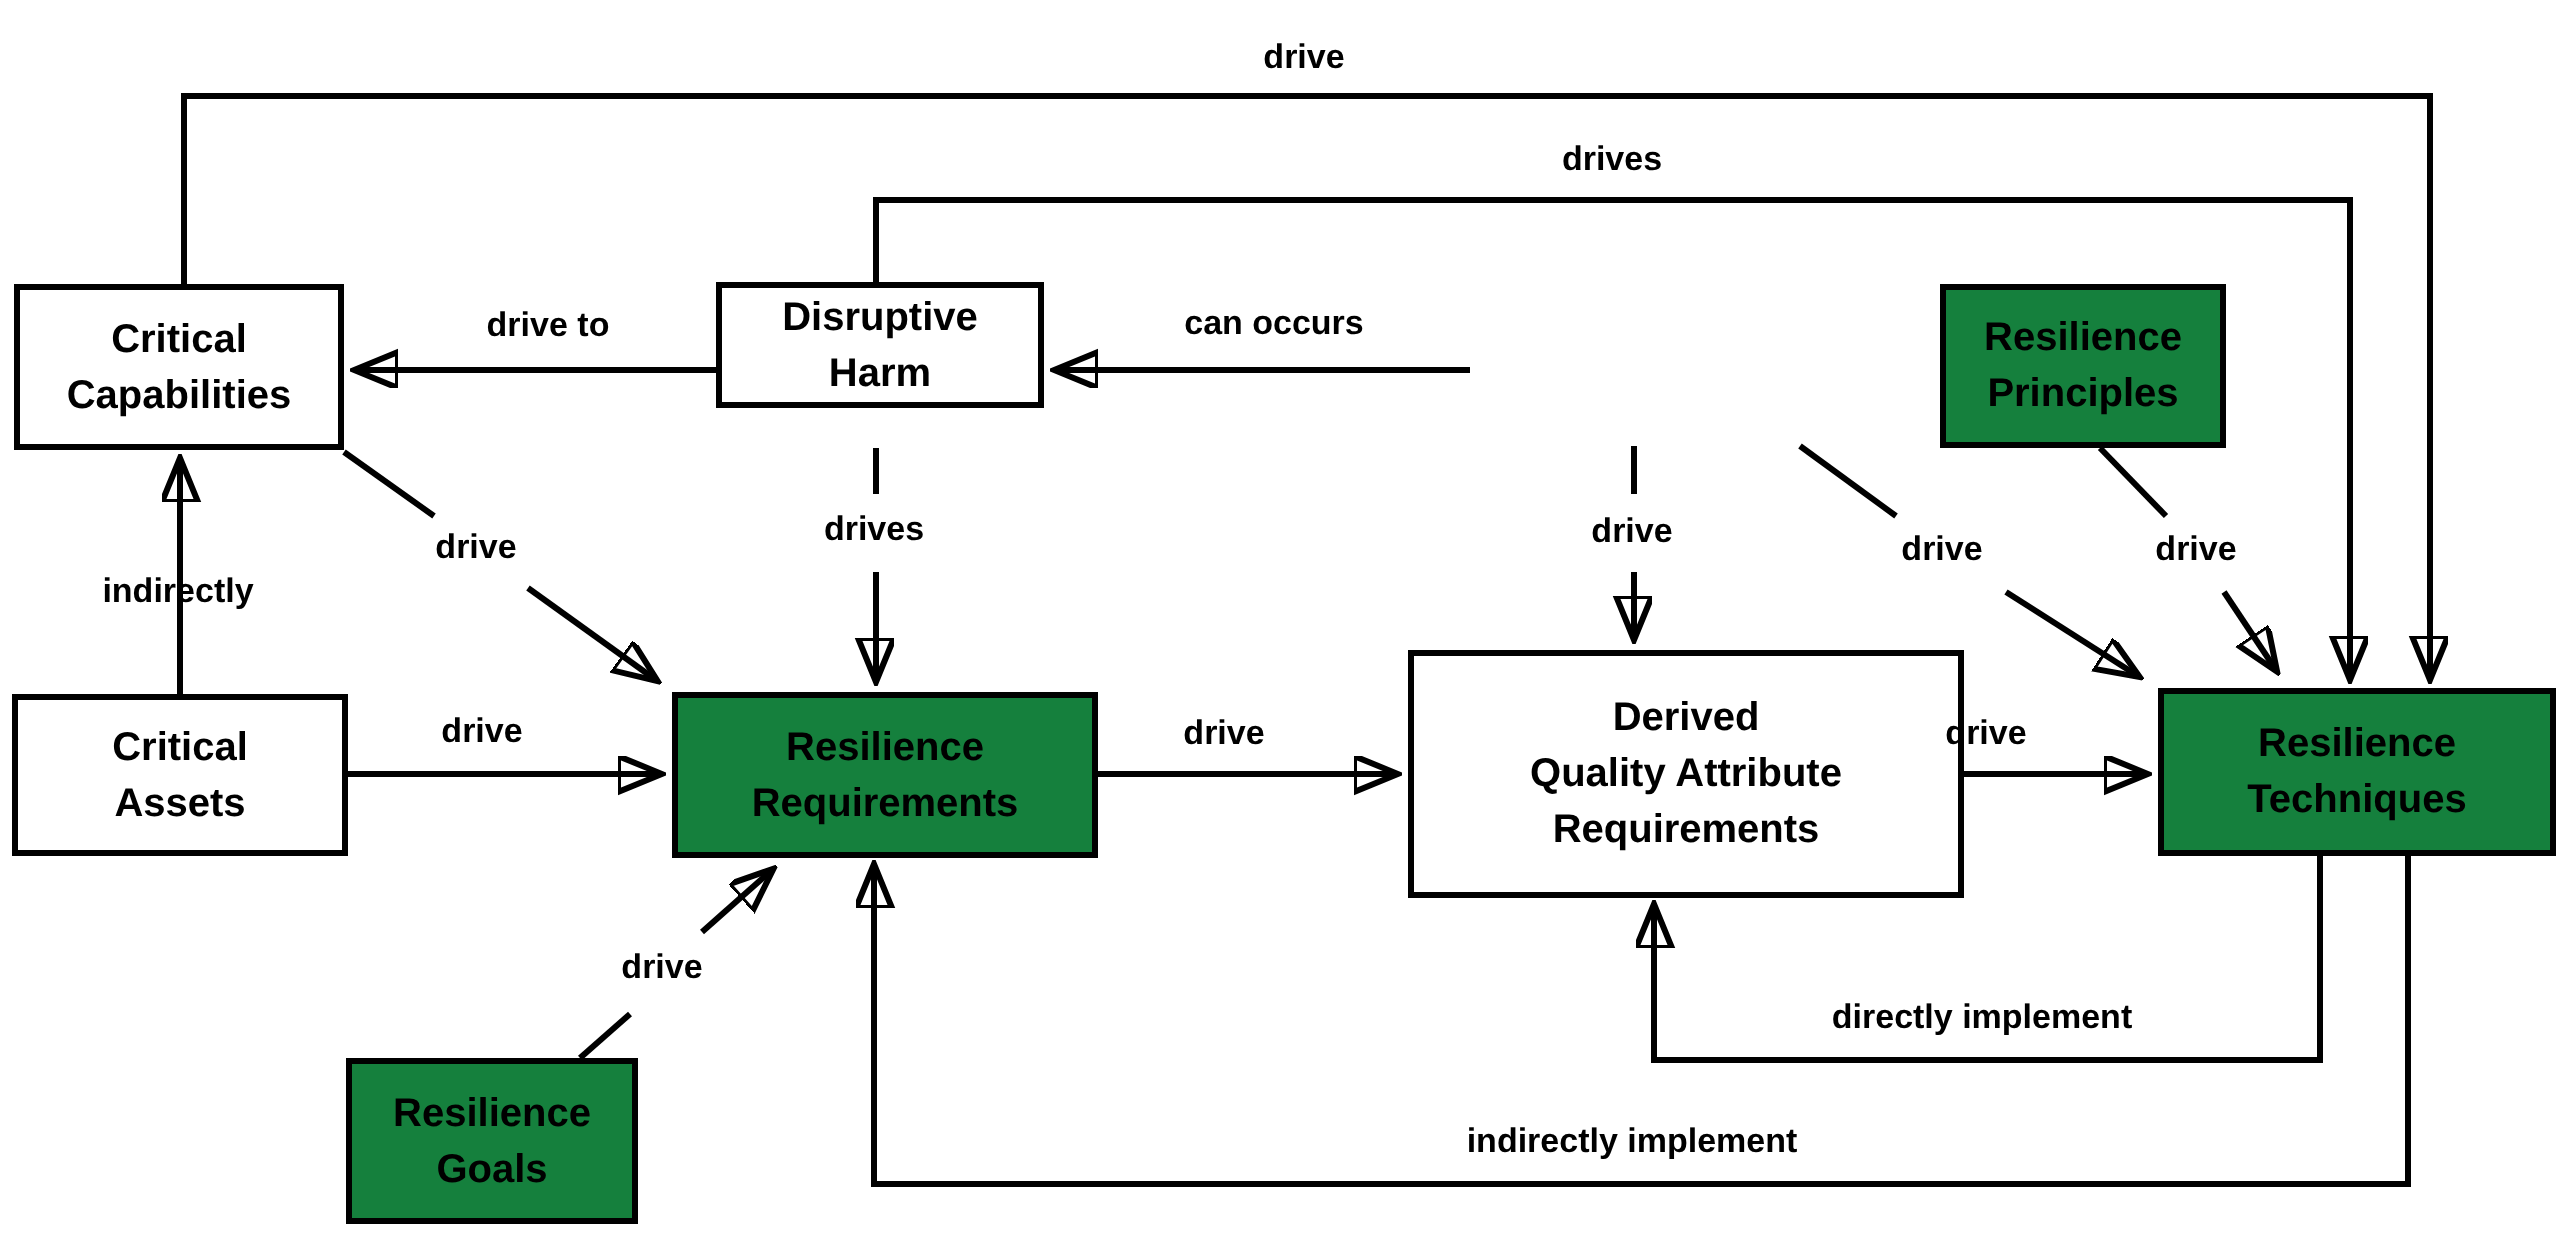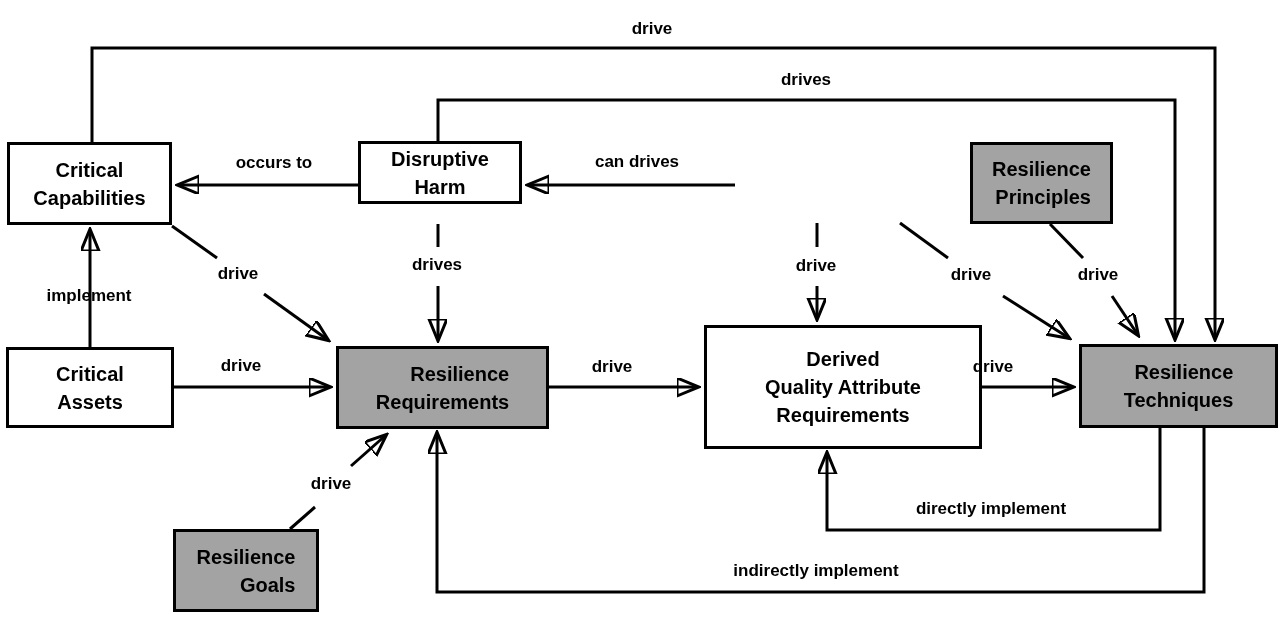--- a/index.html
+++ b/index.html
@@ -6,21 +6,21 @@
   #canvas{
     position:relative;width:1280px;height:618px;background:#ffffff;overflow:hidden;
     font-family:"Liberation Sans","DejaVu Sans",sans-serif;
   }
   .node{
     position:absolute;border:3px solid #000;display:flex;align-items:center;justify-content:center;
     text-align:center;font-weight:bold;font-size:20px;line-height:1.4;color:#000;
     white-space:pre-line;box-sizing:border-box;
   }
   .node.white{background:#ffffff;}
-  .node.gray{background:#a3a3a3;text-align:right;}
+  .node.gray{background:#15803d;}
   .elabel{
     position:absolute;transform:translate(-50%,-50%);font-weight:bold;font-size:17px;color:#000;
     white-space:nowrap;background:transparent;
   }
   svg.wires{position:absolute;left:0;top:0;pointer-events:none;}
   svg.wires path{stroke:#000;stroke-width:3;fill:none;}
 </style>
 </head>
 <body>
 
@@ -70,28 +70,28 @@
   <div class="node white" style="left:704px;top:325px;width:278px;height:124px;">Derived
 Quality Attribute
 Requirements</div>
   <div class="node gray" style="left:1079px;top:344px;width:199px;height:84px;">Resilience
 Techniques</div>
   <div class="node gray" style="left:173px;top:529px;width:146px;height:83px;">Resilience
 Goals</div>
 
   <div class="elabel" style="left:652px;top:29px;">drive</div>
   <div class="elabel" style="left:806px;top:80px;">drives</div>
-  <div class="elabel" style="left:274px;top:163px;">occurs to</div>
-  <div class="elabel" style="left:637px;top:162px;">can drives</div>
+  <div class="elabel" style="left:274px;top:163px;">drive to</div>
+  <div class="elabel" style="left:637px;top:162px;">can occurs</div>
   <div class="elabel" style="left:238px;top:274px;">drive</div>
   <div class="elabel" style="left:437px;top:265px;">drives</div>
   <div class="elabel" style="left:816px;top:266px;">drive</div>
   <div class="elabel" style="left:971px;top:275px;">drive</div>
   <div class="elabel" style="left:1098px;top:275px;">drive</div>
-  <div class="elabel" style="left:89px;top:296px;">implement</div>
+  <div class="elabel" style="left:89px;top:296px;">indirectly</div>
   <div class="elabel" style="left:241px;top:366px;">drive</div>
   <div class="elabel" style="left:612px;top:367px;">drive</div>
   <div class="elabel" style="left:993px;top:367px;">drive</div>
   <div class="elabel" style="left:331px;top:484px;">drive</div>
   <div class="elabel" style="left:816px;top:571px;">indirectly implement</div>
   <div class="elabel" style="left:991px;top:509px;">directly implement</div>
 
 </div>
 
 </body></html>

